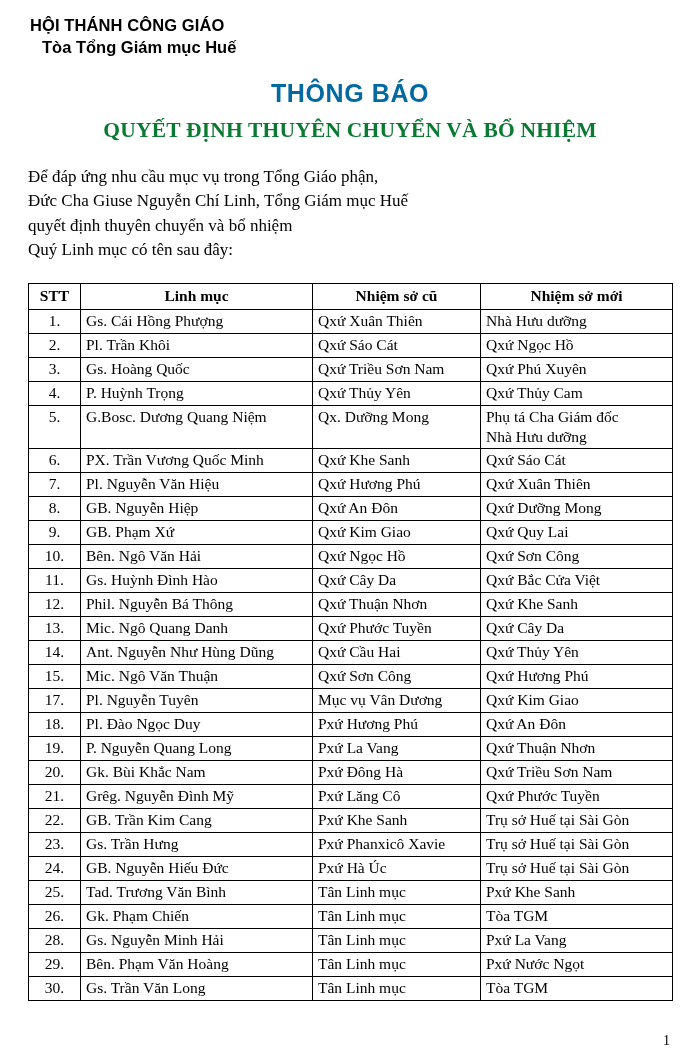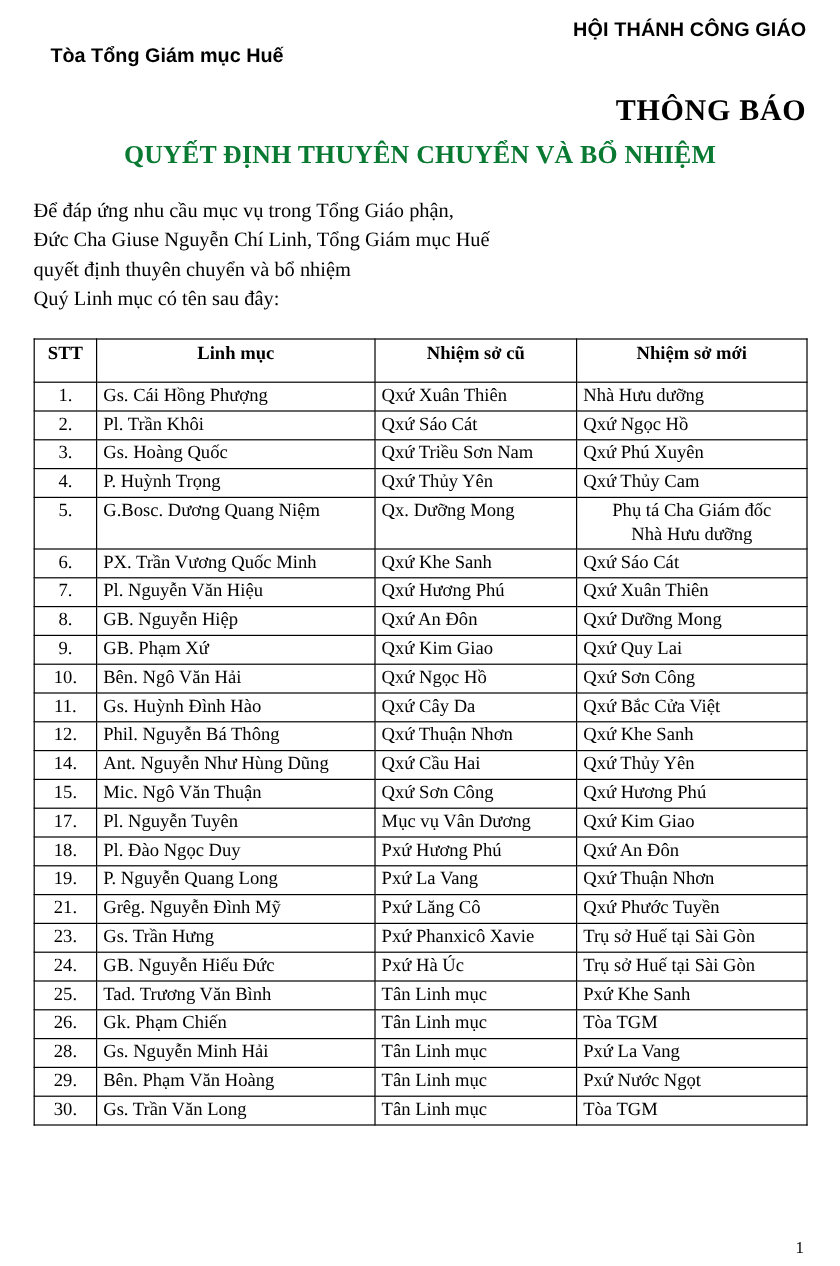--- a/index.html
+++ b/index.html
@@ -24,46 +24,44 @@
   }
   .letterhead {
     margin-left: 2px;
   }
   .lh-line1 {
     font-family: "Liberation Sans", sans-serif;
     font-weight: bold;
     font-size: 16.5px;
     letter-spacing: 0.1px;
     line-height: 1.35;
-    text-align: right;
   }
   .lh-line2 {
     font-family: "Liberation Sans", sans-serif;
     font-weight: bold;
     font-size: 16.5px;
     padding-left: 12px;
     line-height: 1.35;
   }
   .lh-line3 {
     font-family: "Liberation Sans", sans-serif;
     font-size: 16px;
     padding-left: 10px;
     line-height: 1.4;
   }
   .title-block {
     text-align: center;
     margin-top: 20px;
   }
   .title-main {
-    color: #000000;
-    font-family: Liberation Serif, serif;
+    color: #0369a1;
+    font-family: Liberation Sans, sans-serif;
     font-weight: bold;
     font-size: 25px;
     letter-spacing: 0.6px;
-    text-align: right;
   }
   .title-sub {
     color: #0a7a33;
     font-family: "Liberation Serif", serif;
     font-weight: bold;
     font-size: 21.5px;
     margin-top: 10px;
     letter-spacing: 0.2px;
   }
   .intro {
@@ -87,32 +85,31 @@
     padding: 1px 5px;
     line-height: 1.28;
     vertical-align: top;
     height: 21px;
   }
   table.assign th {
     text-align: center;
     font-weight: bold;
     font-size: 15.5px;
     padding-top: 2px;
-    padding-bottom: 12px;
+    padding-bottom: 2px;
   }
   col.c-stt { width: 52px; }
   col.c-name { width: 232px; }
   col.c-old { width: 168px; }
   col.c-new { width: 192px; }
   td.stt {
     text-align: center;
   }
   td.multi {
     line-height: 1.28;
-    text-align: center;
   }
   .pagenum {
     position: absolute;
     right: 30px;
     bottom: 6px;
     font-size: 14px;
   }
 </style>
 </head>
 <body>
@@ -221,20 +218,26 @@
           <td>Qxứ Cây Da</td>
           <td>Qxứ Bắc Cửa Việt</td>
         </tr>
         <tr>
           <td class="stt">12.</td>
           <td>Phil. Nguyễn Bá Thông</td>
           <td>Qxứ Thuận Nhơn</td>
           <td>Qxứ Khe Sanh</td>
         </tr>
         <tr>
+          <td class="stt">13.</td>
+          <td>Mic. Ngô Quang Danh</td>
+          <td>Qxứ Phước Tuyền</td>
+          <td>Qxứ Cây Da</td>
+        </tr>
+        <tr>
           <td class="stt">14.</td>
           <td>Ant. Nguyễn Như Hùng Dũng</td>
           <td>Qxứ Cầu Hai</td>
           <td>Qxứ Thủy Yên</td>
         </tr>
         <tr>
           <td class="stt">15.</td>
           <td>Mic. Ngô Văn Thuận</td>
           <td>Qxứ Sơn Công</td>
           <td>Qxứ Hương Phú</td>
@@ -251,26 +254,38 @@
           <td>Pxứ Hương Phú</td>
           <td>Qxứ An Đôn</td>
         </tr>
         <tr>
           <td class="stt">19.</td>
           <td>P. Nguyễn Quang Long</td>
           <td>Pxứ La Vang</td>
           <td>Qxứ Thuận Nhơn</td>
         </tr>
         <tr>
+          <td class="stt">20.</td>
+          <td>Gk. Bùi Khắc Nam</td>
+          <td>Pxứ Đông Hà</td>
+          <td>Qxứ Triều Sơn Nam</td>
+        </tr>
+        <tr>
           <td class="stt">21.</td>
           <td>Grêg. Nguyễn Đình Mỹ</td>
           <td>Pxứ Lăng Cô</td>
           <td>Qxứ Phước Tuyền</td>
         </tr>
         <tr>
+          <td class="stt">22.</td>
+          <td>GB. Trần Kim Cang</td>
+          <td>Pxứ Khe Sanh</td>
+          <td>Trụ sở Huế tại Sài Gòn</td>
+        </tr>
+        <tr>
           <td class="stt">23.</td>
           <td>Gs. Trần Hưng</td>
           <td>Pxứ Phanxicô Xavie</td>
           <td>Trụ sở Huế tại Sài Gòn</td>
         </tr>
         <tr>
           <td class="stt">24.</td>
           <td>GB. Nguyễn Hiếu Đức</td>
           <td>Pxứ Hà Úc</td>
           <td>Trụ sở Huế tại Sài Gòn</td>

